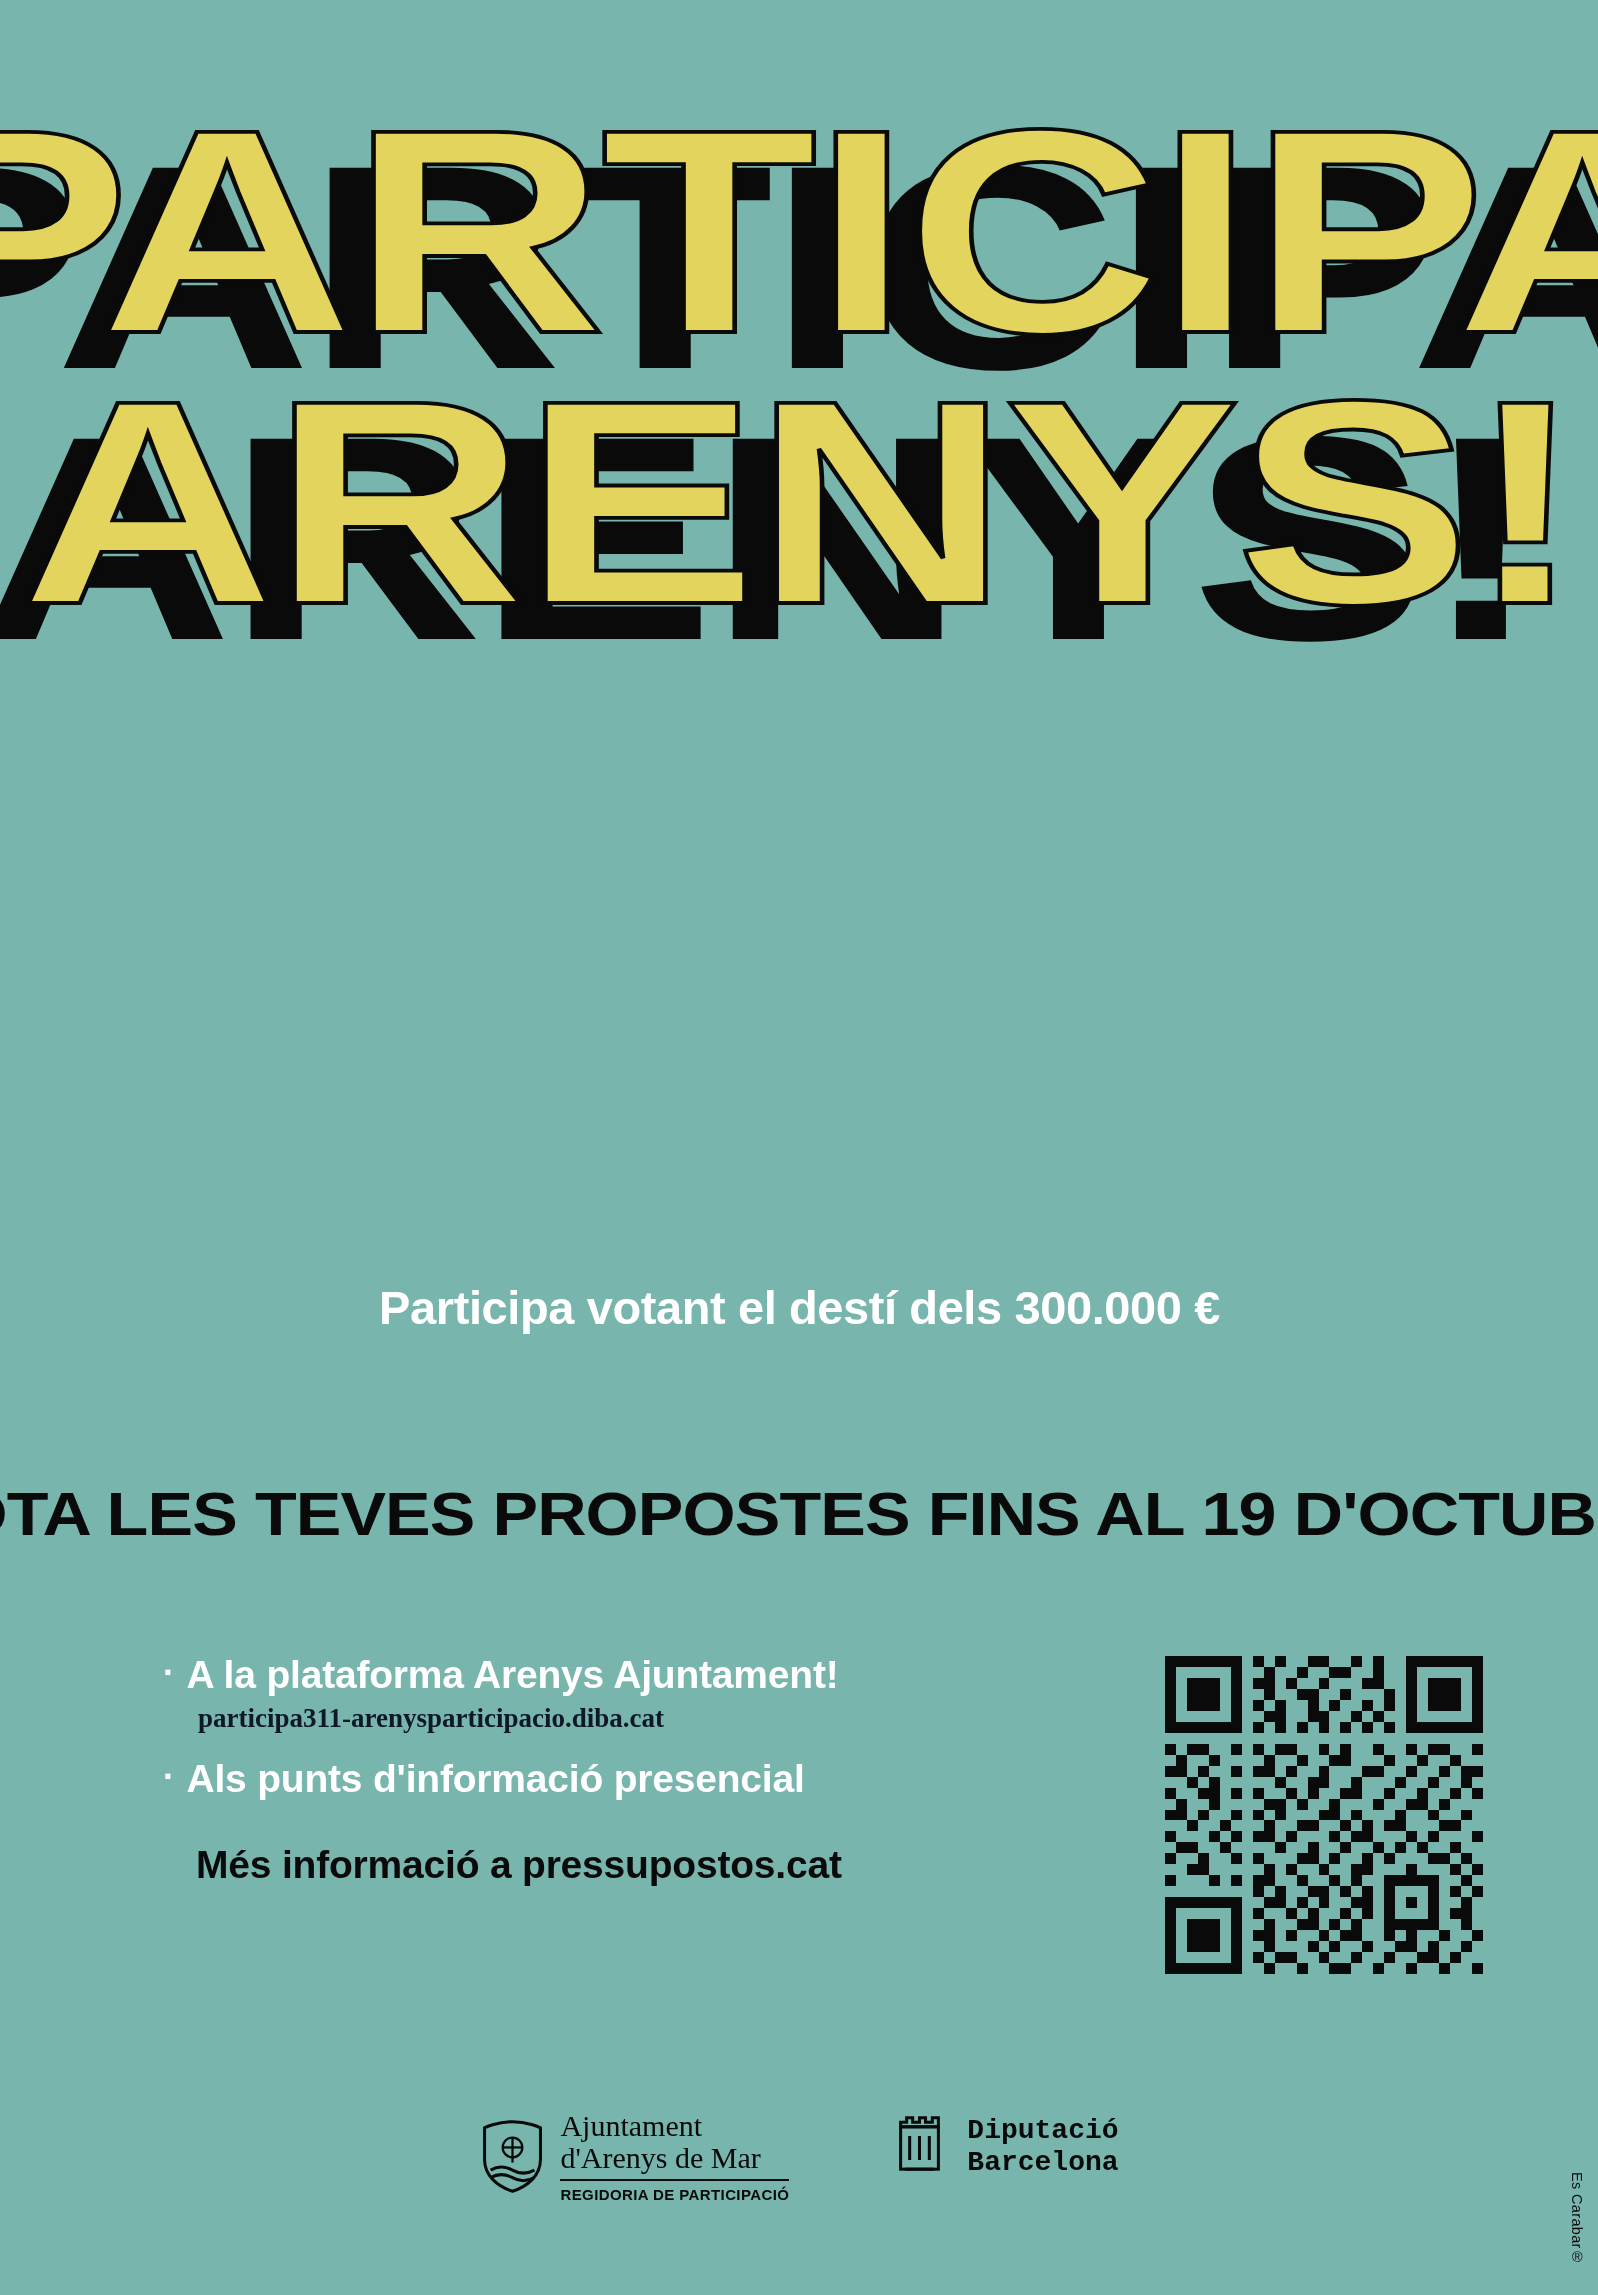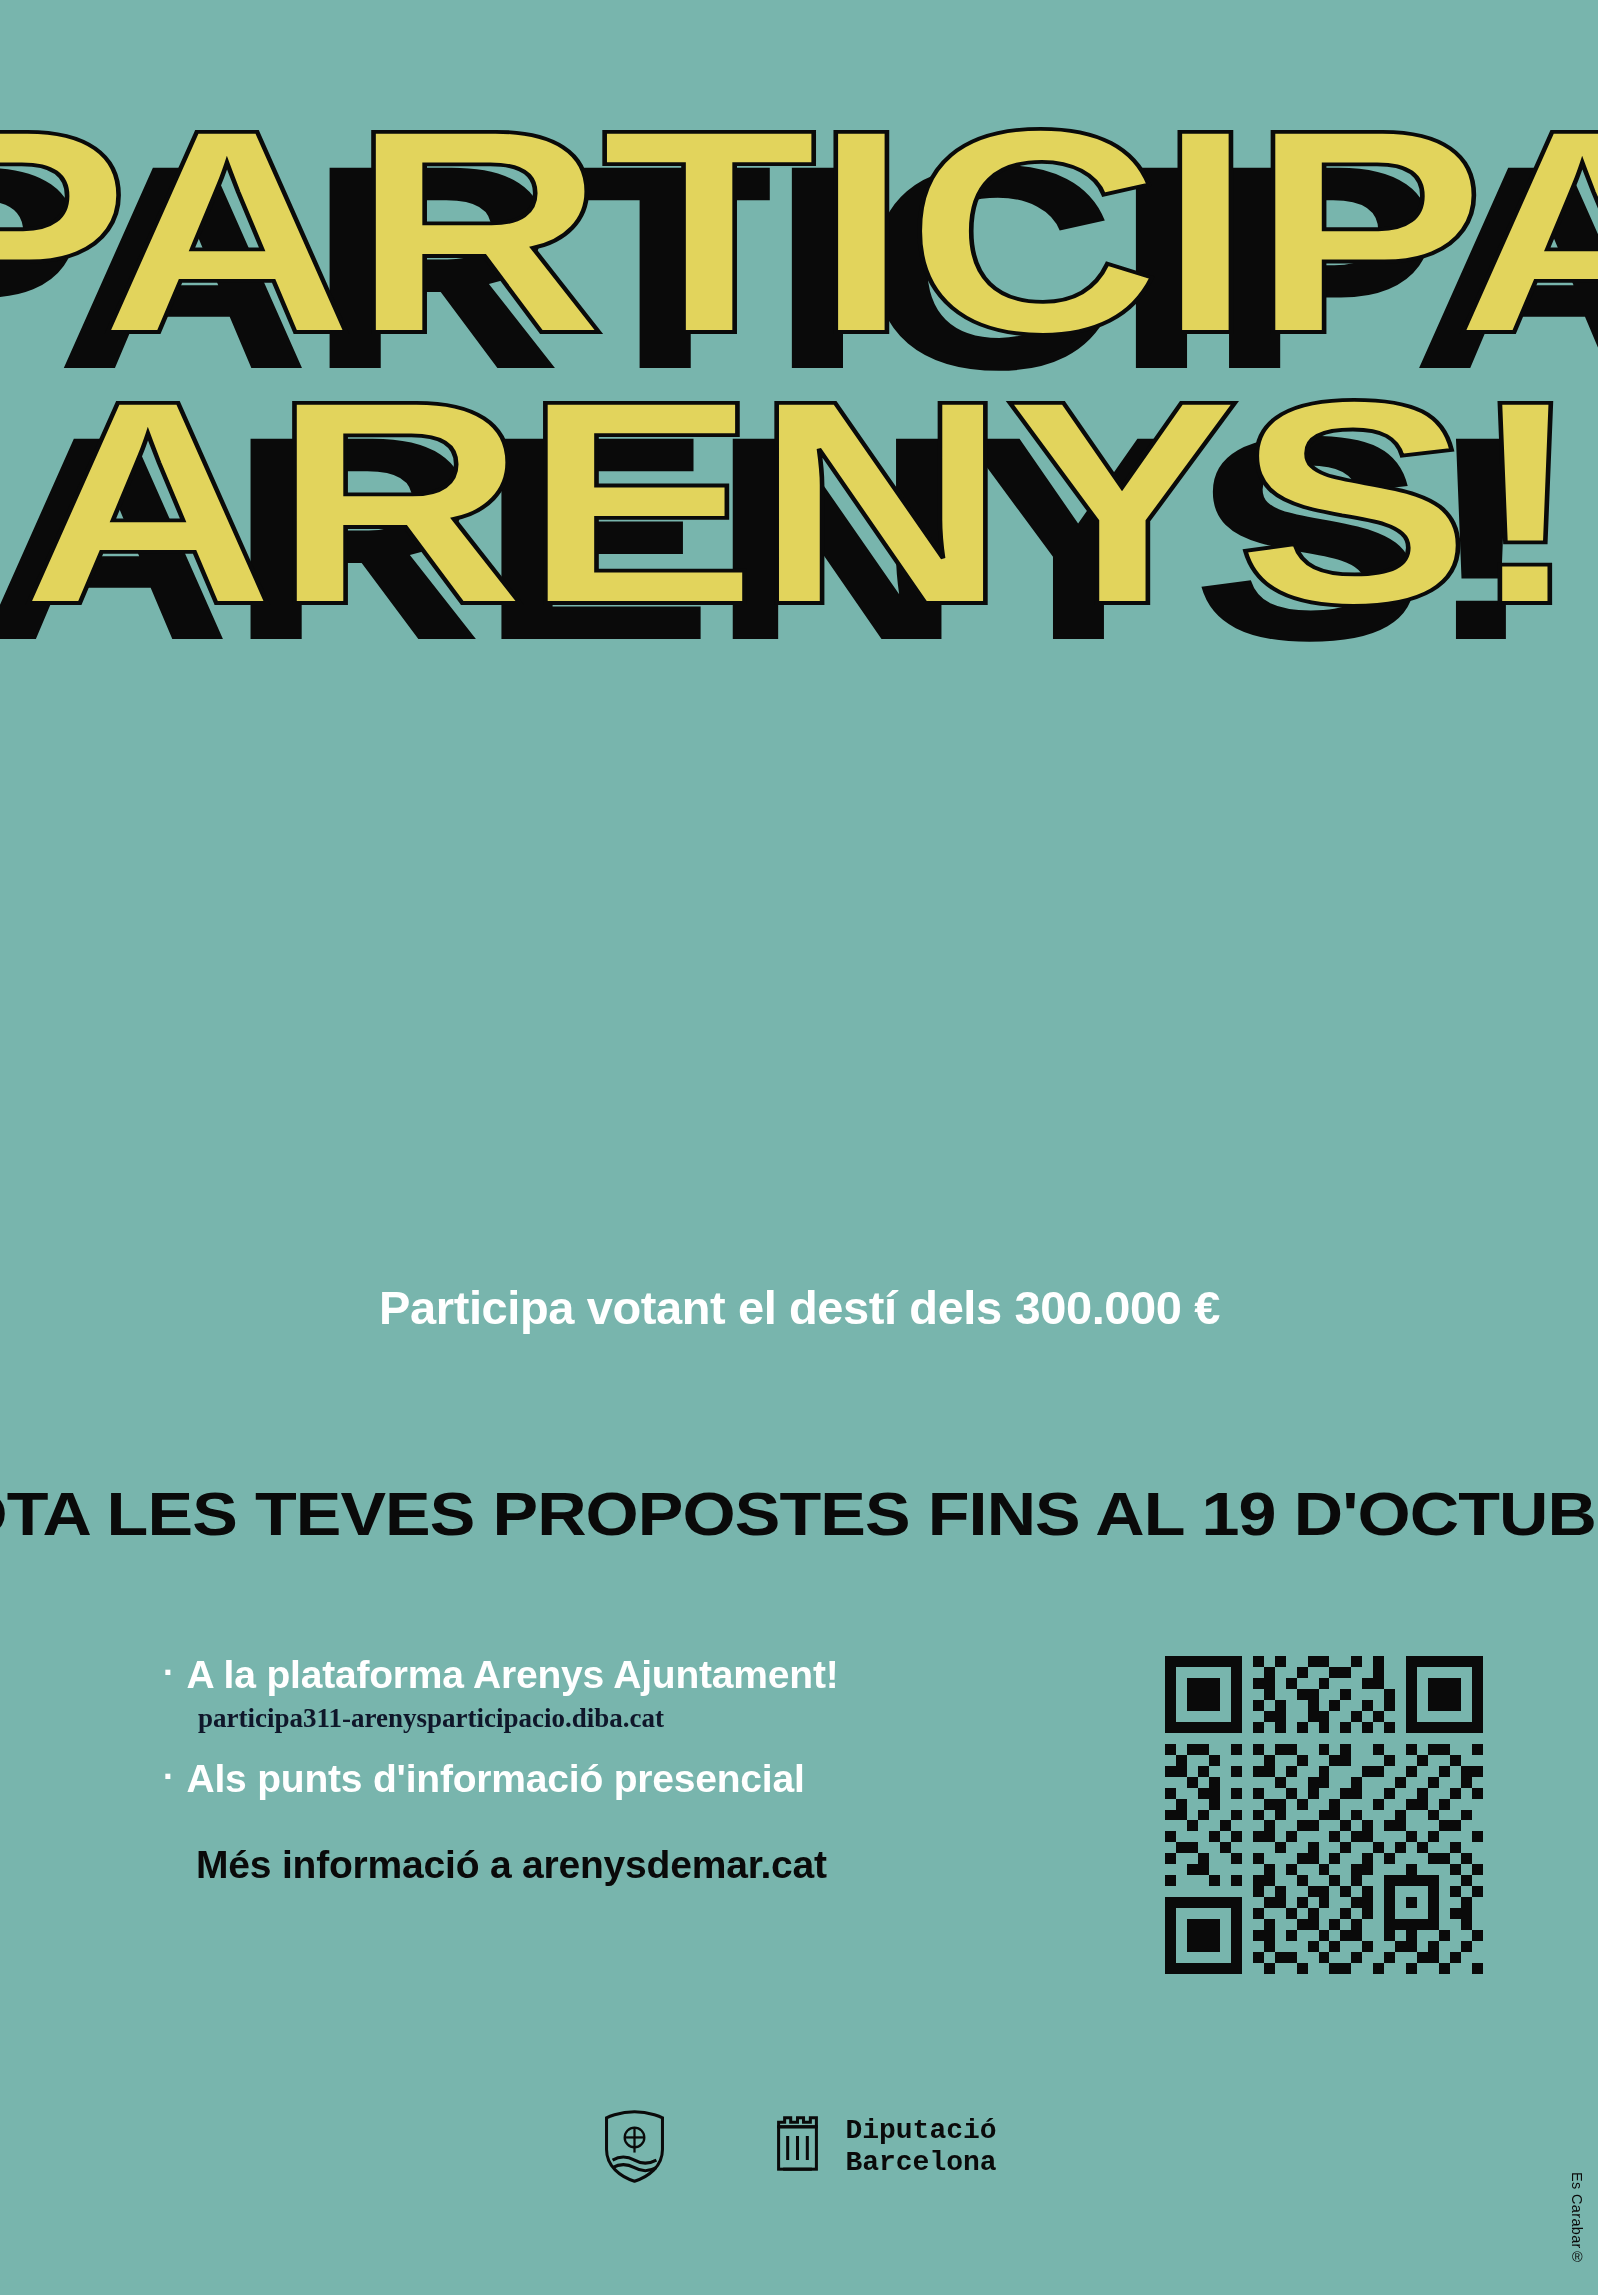--- a/index.html
+++ b/index.html
@@ -234,21 +234,21 @@
       <span class="dot">·</span>
       <span>A la plataforma Arenys Ajuntament!</span>
     </div>
     <div class="bullet-url">participa311-arenysparticipacio.diba.cat</div>
 
     <div class="bullet">
       <span class="dot">·</span>
       <span>Als punts d'informació presencial</span>
     </div>
 
-    <div class="more-info">Més informació a arenysdemar.cat</div>
+    <div class="more-info">Més informació a pressupostos.cat</div>
   </div>
 
   <div class="qr">
     <svg viewBox="0 0 29 29" width="318" height="318" shape-rendering="crispEdges" aria-hidden="true">
       <rect width="29" height="29" fill="#78b5ad"></rect>
       <g fill="#0a0a0a">
 
         <rect x="0" y="0" width="7" height="1"></rect>
           <rect x="0" y="6" width="7" height="1"></rect>
         <rect x="0" y="0" width="1" height="7"></rect>
@@ -508,20 +508,25 @@
 
     <div class="logo">
       <svg class="crest" viewBox="0 0 86 96">
         <path d="M43 2 C22 2 6 10 6 10 L6 52 C6 74 24 88 43 94 C62 88 80 74 80 52 L80 10 C80 10 64 2 43 2 Z" fill="none" stroke="#0a0a0a" stroke-width="4"></path>
         <circle cx="43" cy="36" r="13" fill="none" stroke="#0a0a0a" stroke-width="3"></circle>
         <path d="M43 23 L43 56" stroke="#0a0a0a" stroke-width="3"></path>
         <path d="M30 36 L56 36" stroke="#0a0a0a" stroke-width="3"></path>
         <path d="M14 66 q14 -8 29 0 q14 8 29 0" fill="none" stroke="#0a0a0a" stroke-width="4"></path>
         <path d="M14 76 q14 -8 29 0 q14 8 29 0" fill="none" stroke="#0a0a0a" stroke-width="4"></path>
       </svg>
+      <div class="logo-text">
+        <div class="l1">Ajuntament</div>
+        <div class="l2">d'Arenys de Mar</div>
+        <div class="l3">REGIDORIA DE PARTICIPACIÓ</div>
+      </div>
     </div>
 
     <div class="logo">
       <svg class="crest" viewBox="0 0 86 96">
         <path d="M18 22 L18 16 L26 16 L26 10 L34 10 L34 16 L43 16 L43 10 L51 10 L51 16 L60 16 L60 10 L68 10 L68 22 Z" fill="none" stroke="#0a0a0a" stroke-width="4"></path>
         <rect x="18" y="22" width="50" height="56" fill="none" stroke="#0a0a0a" stroke-width="4"></rect>
         <path d="M30 34 L30 66 M43 34 L43 66 M56 34 L56 66" stroke="#0a0a0a" stroke-width="4"></path>
         <path d="M24 78 L62 78" stroke="#0a0a0a" stroke-width="4"></path>
       </svg>
       <div class="logo2-text">

